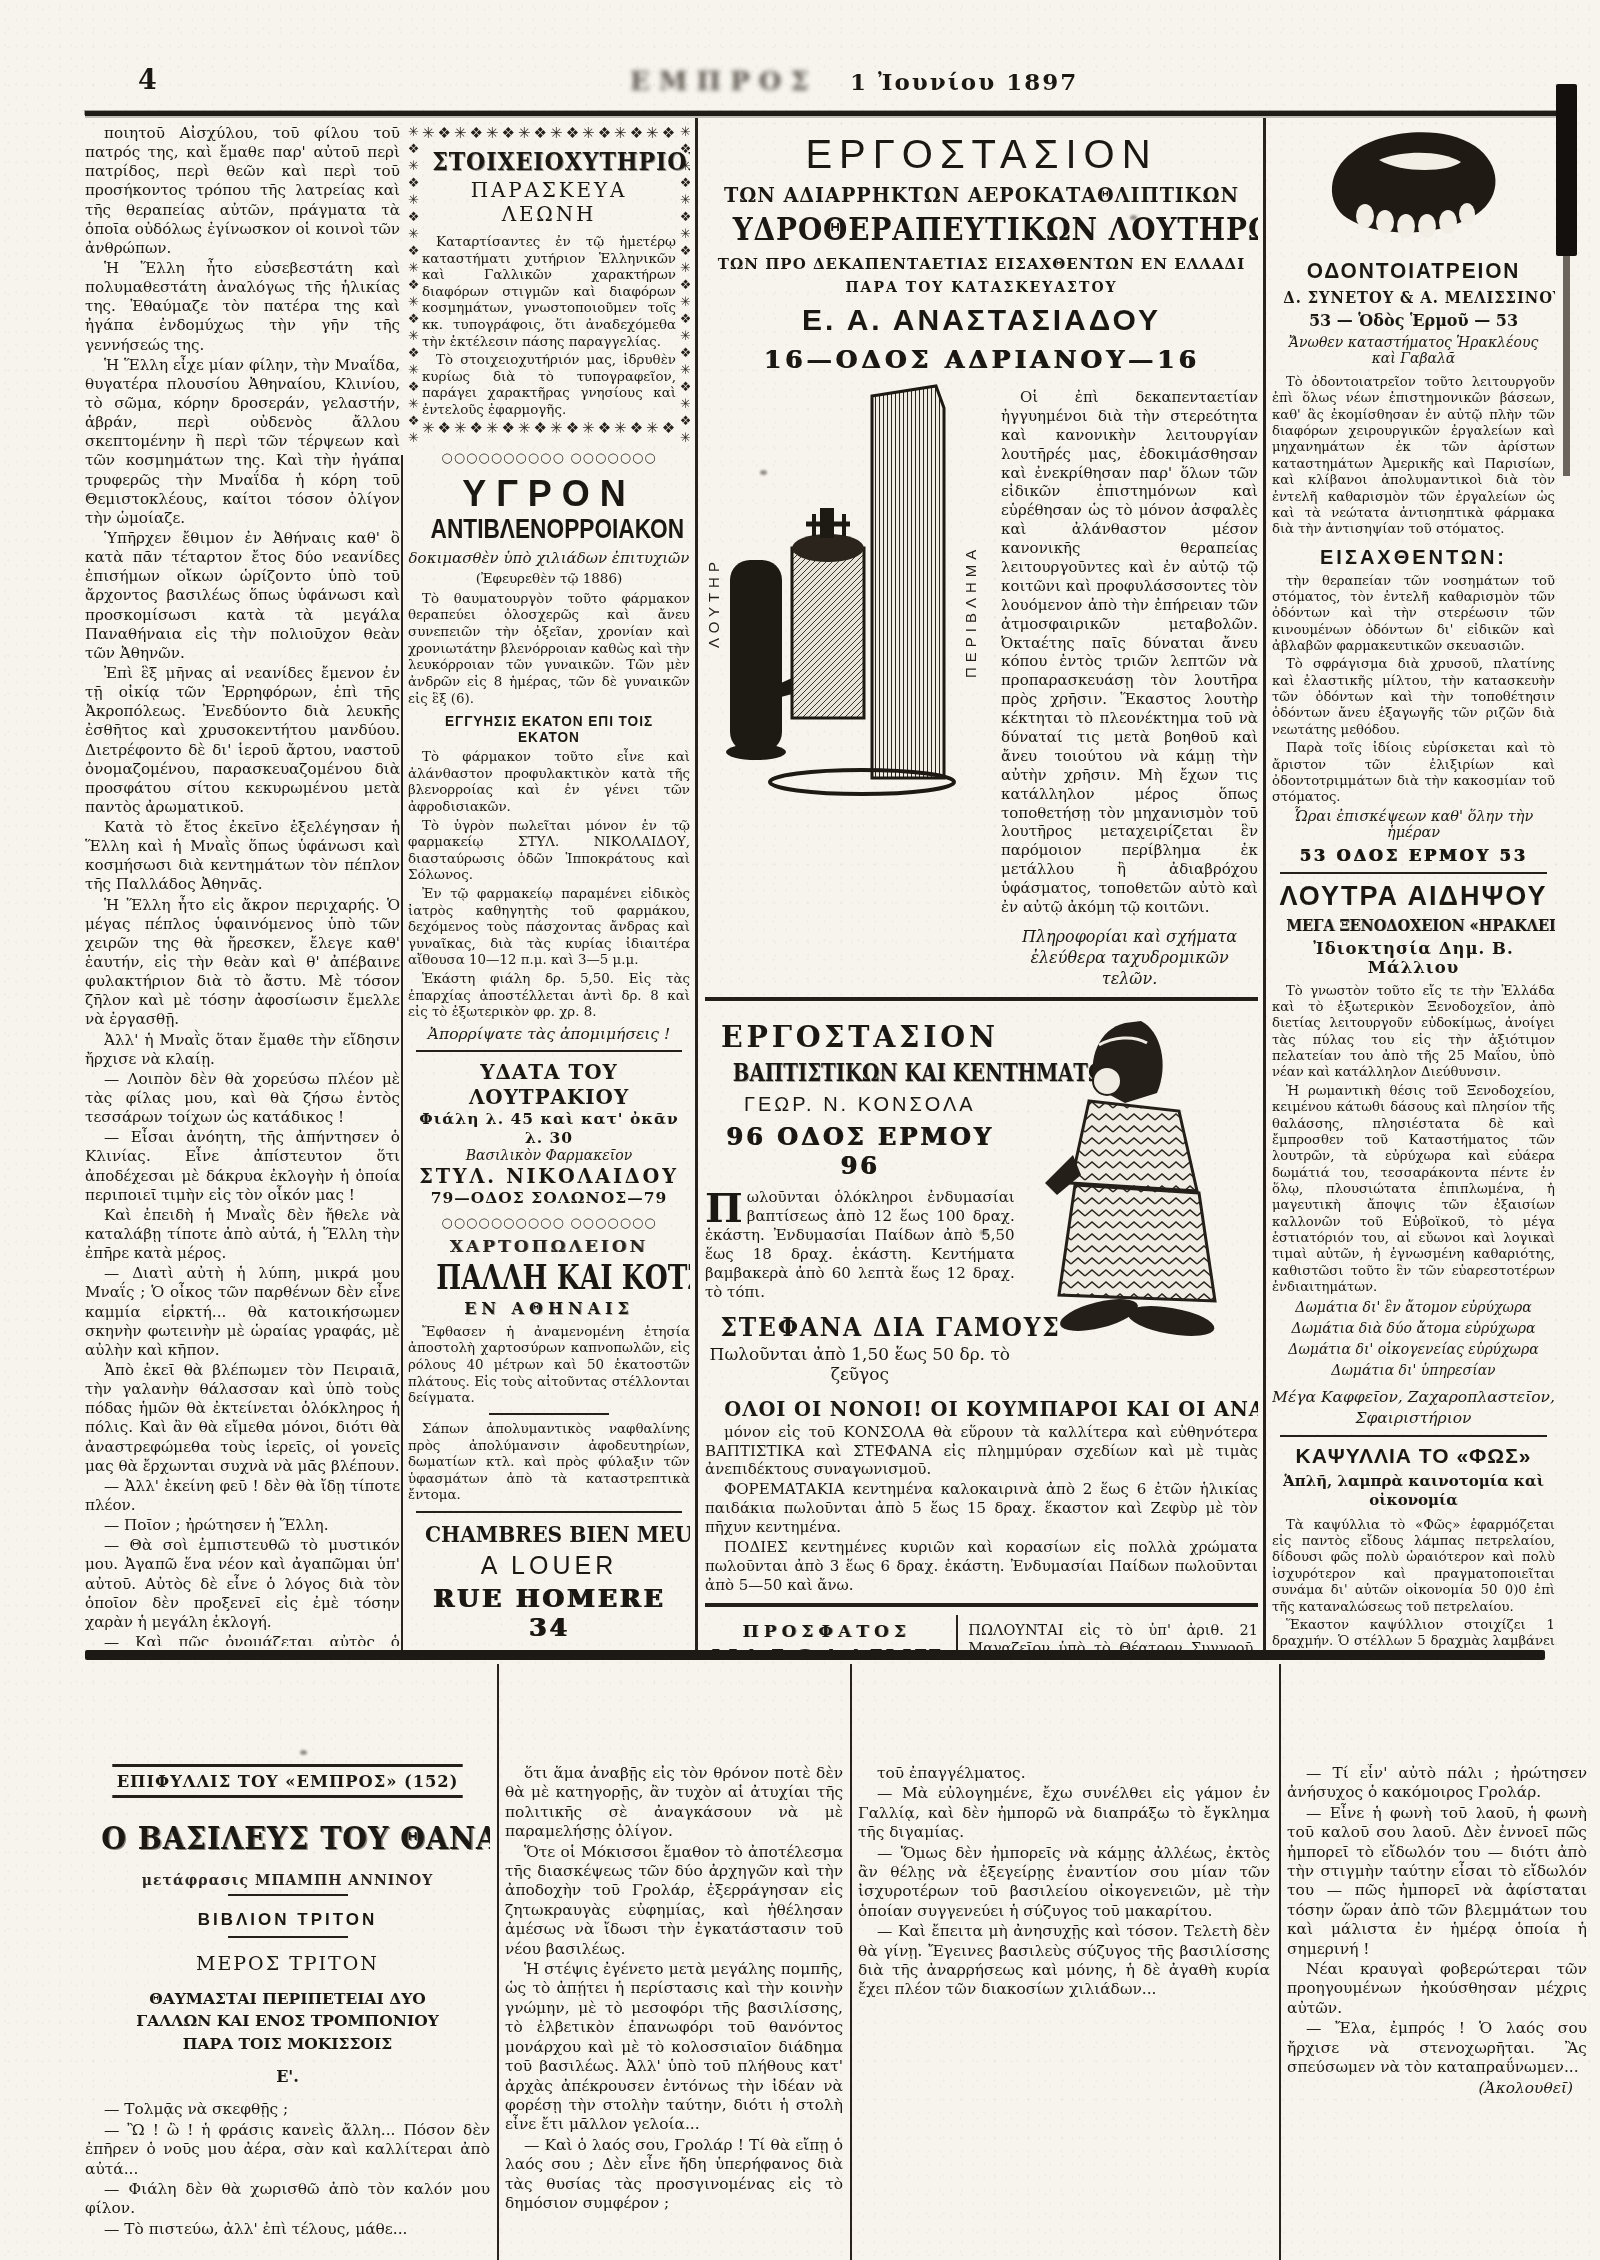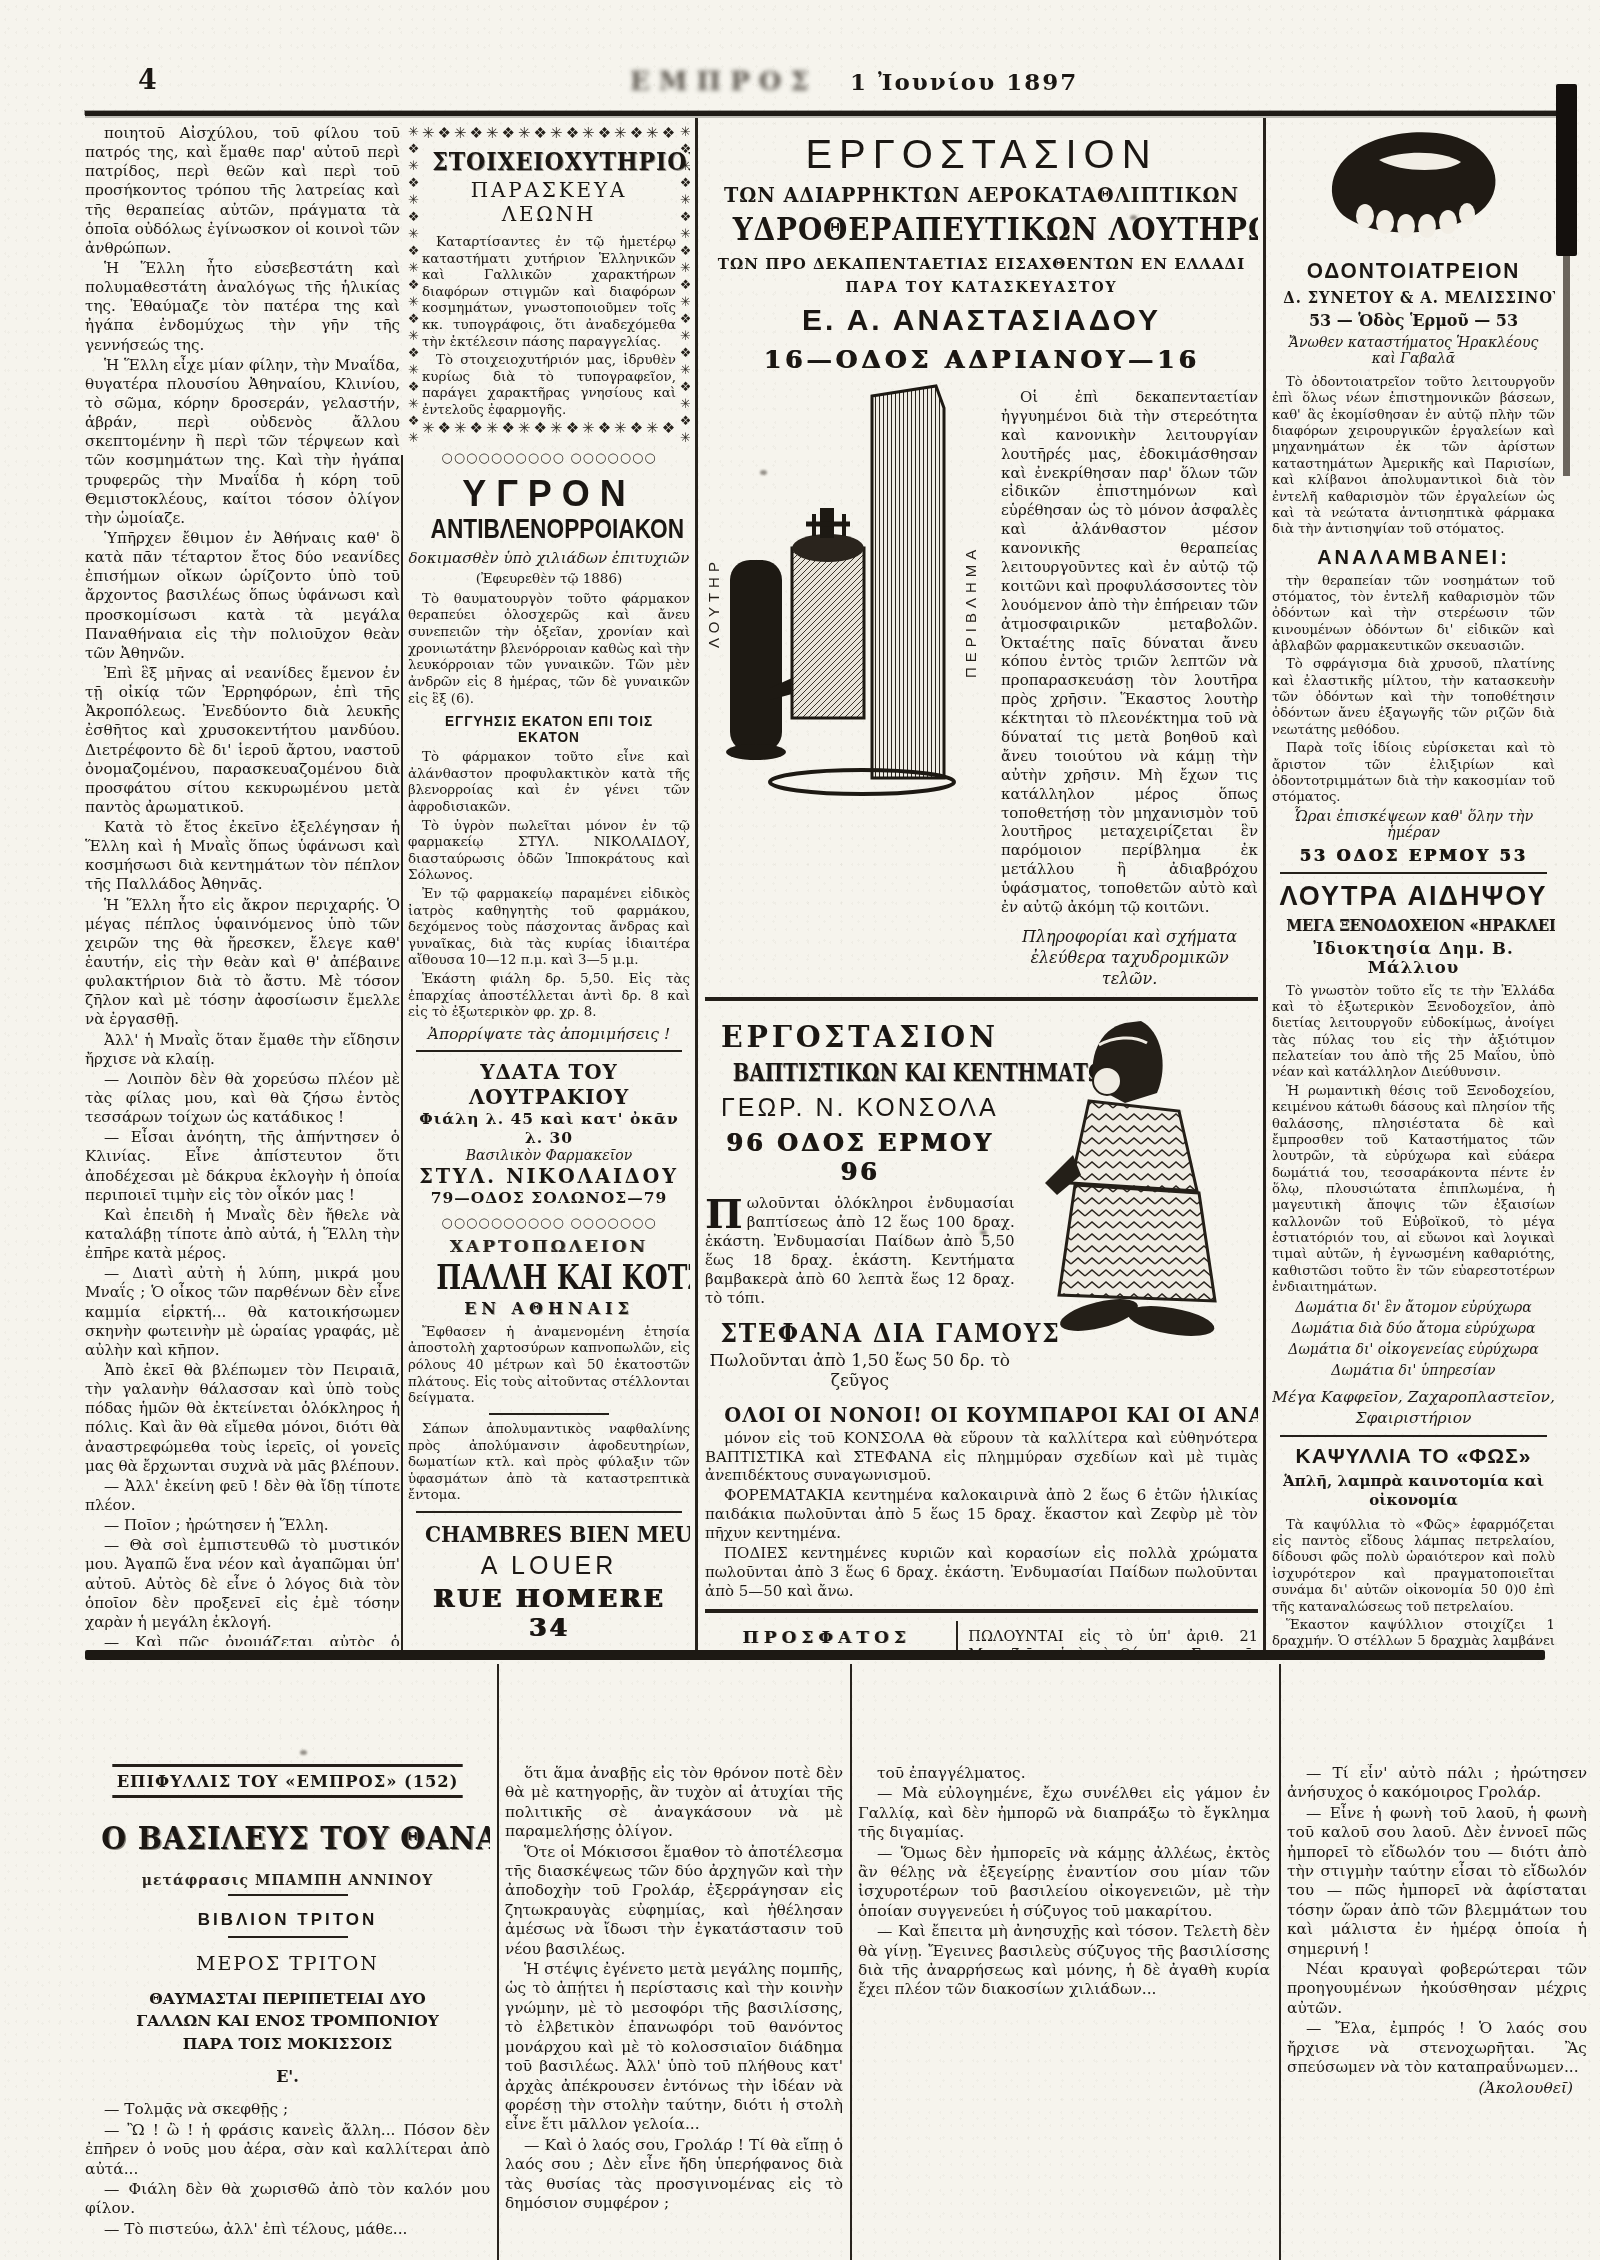--- a/index.html
+++ b/index.html
@@ -78,21 +78,21 @@
   .figimg{position:relative;width:290px;flex:none;}
   .figtxt{flex:1;padding:10px 0 0 6px;}
   .vlabel{writing-mode:vertical-rl;transform:rotate(180deg);font-family:"Liberation Sans",sans-serif;
     font-size:15px;letter-spacing:5px;color:#241f19;}
   .note{font-style:italic;text-align:center;font-size:16px;margin-top:10px;line-height:1.3;}
   .bapt-row{display:flex;}
   .bapt-left{width:56%;flex:none;}
   .bapt-img{flex:1;position:relative;}
   .bapt-t1{font-size:30px;font-weight:bold;letter-spacing:4px;text-align:center;margin-top:10px;transform:scaleX(.95);}
   .bapt-t2{font-size:24px;font-weight:bold;text-align:center;transform:scaleX(.82);white-space:nowrap;margin:4px 0;text-shadow:1px 1px 0 rgba(35,30,25,.35);}
-  .konsola{font-family:"Liberation Sans",sans-serif;font-size:25px;letter-spacing:3px;text-align:center;margin:6px 0;}
+  .konsola{font-family:"Liberation Sans",sans-serif;font-size:20px;letter-spacing:3px;text-align:center;margin:6px 0;}
   .ermou96{font-size:24px;font-weight:bold;text-align:center;letter-spacing:3px;text-shadow:1px 0 0 #1b1713;margin-bottom:8px;}
   .initcap::first-letter{font-size:40px;font-weight:bold;float:left;line-height:.8;padding:4px 4px 0 0;}
   .stefana{font-size:26px;font-weight:bold;text-align:center;letter-spacing:2px;margin:10px 0 2px;transform:scaleX(.9);white-space:nowrap;}
   .stef-sub{text-align:center;font-size:17px;margin-bottom:6px;}
   .nonoi-t{font-size:21px;font-weight:bold;text-align:center;letter-spacing:1px;transform:scaleX(.93);white-space:nowrap;margin:6px 0 2px;}
   .subrow{display:flex;}
   .subcol-l{width:44%;flex:none;border-right:2px solid #28231d;padding:6px 8px 6px 0;}
   .subcol-r{flex:1;padding:6px 0 4px 10px;}
   .prosf{font-size:17px;font-weight:bold;text-align:center;letter-spacing:5px;text-shadow:1px 0 0 rgba(35,30,25,.4);}
   .nafth{font-size:31px;font-weight:bold;text-align:center;letter-spacing:2px;transform:scaleX(.95);margin:2px 0;}
@@ -304,21 +304,21 @@
     <ellipse cx="87" cy="104" rx="9" ry="12" fill="#f2eee5"></ellipse>
     <ellipse cx="108" cy="104" rx="9" ry="12" fill="#f2eee5"></ellipse>
     <ellipse cx="129" cy="100" rx="9" ry="12" fill="#f2eee5"></ellipse>
     <ellipse cx="148" cy="92" rx="8" ry="11" fill="#f2eee5"></ellipse>
   </svg>
   <div class="odont-t">ΟΔΟΝΤΟΙΑΤΡΕΙΟΝ</div>
   <div class="odont-n">Δ. ΣΥΝΕΤΟΥ &amp; Α. ΜΕΛΙΣΣΙΝΟΥ</div>
   <div class="odont-a">53 — Ὁδὸς Ἑρμοῦ — 53</div>
   <div class="center ital" style="font-size:14px;margin:4px 8px 8px;">Ἄνωθεν καταστήματος Ἡρακλέους καὶ Γαβαλᾶ</div>
   <p class="sm">Τὸ ὀδοντοιατρεῖον τοῦτο λειτουργοῦν ἐπὶ ὅλως νέων ἐπιστημονικῶν βάσεων, καθ' ἃς ἐκομίσθησαν ἐν αὐτῷ πλὴν τῶν διαφόρων χειρουργικῶν ἐργαλείων καὶ μηχανημάτων ἐκ τῶν ἀρίστων καταστημάτων Ἀμερικῆς καὶ Παρισίων, καὶ κλίβανοι ἀπολυμαντικοὶ διὰ τὸν ἐντελῆ καθαρισμὸν τῶν ἐργαλείων ὡς καὶ τὰ νεώτατα ἀντισηπτικὰ φάρμακα διὰ τὴν ἀντισηψίαν τοῦ στόματος.</p>
-  <div class="analam">ΑΝΑΛΑΜΒΑΝΕΙ:</div>
+  <div class="analam">ΕΙΣΑΧΘΕΝΤΩΝ:</div>
   <p class="sm">τὴν θεραπείαν τῶν νοσημάτων τοῦ στόματος, τὸν ἐντελῆ καθαρισμὸν τῶν ὀδόντων καὶ τὴν στερέωσιν τῶν κινουμένων ὀδόντων δι' εἰδικῶν καὶ ἀβλαβῶν φαρμακευτικῶν σκευασιῶν.</p>
   <p class="sm">Τὸ σφράγισμα διὰ χρυσοῦ, πλατίνης καὶ ἐλαστικῆς μίλτου, τὴν κατασκευὴν τῶν ὀδόντων καὶ τὴν τοποθέτησιν ὀδόντων ἄνευ ἐξαγωγῆς τῶν ριζῶν διὰ νεωτάτης μεθόδου.</p>
   <p class="sm">Παρὰ τοῖς ἰδίοις εὑρίσκεται καὶ τὸ ἄριστον τῶν ἐλιξιρίων καὶ ὀδοντοτριμμάτων διὰ τὴν κακοσμίαν τοῦ στόματος.</p>
   <div class="center ital" style="font-size:14.5px;">Ὧραι ἐπισκέψεων καθ' ὅλην τὴν ἡμέραν</div>
   <div class="ermou53">53 ΟΔΟΣ ΕΡΜΟΥ 53</div>
   <div class="hr1"></div>
   <div class="aidips-t">ΛΟΥΤΡΑ ΑΙΔΗΨΟΥ</div>
   <div class="aidips-h">ΜΕΓΑ ΞΕΝΟΔΟΧΕΙΟΝ «ΗΡΑΚΛΕΙΟΝ»</div>
   <div class="aidips-o">Ἰδιοκτησία Δημ. Β. Μάλλιου</div>
   <p class="sm">Τὸ γνωστὸν τοῦτο εἴς τε τὴν Ἑλλάδα καὶ τὸ ἐξωτερικὸν Ξενοδοχεῖον, ἀπὸ διετίας λειτουργοῦν εὐδοκίμως, ἀνοίγει τὰς πύλας του εἰς τὴν ἀξιότιμον πελατείαν του ἀπὸ τῆς 25 Μαΐου, ὑπὸ νέαν καὶ κατάλληλον Διεύθυνσιν.</p>

